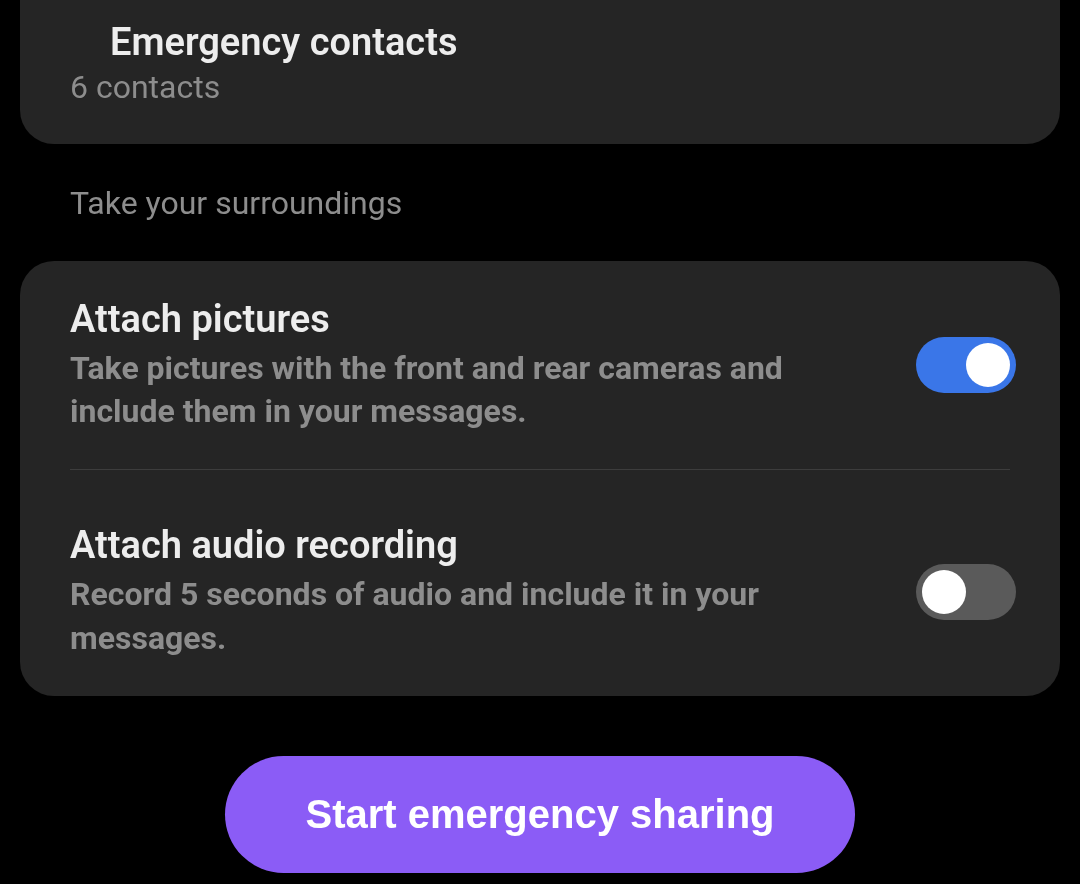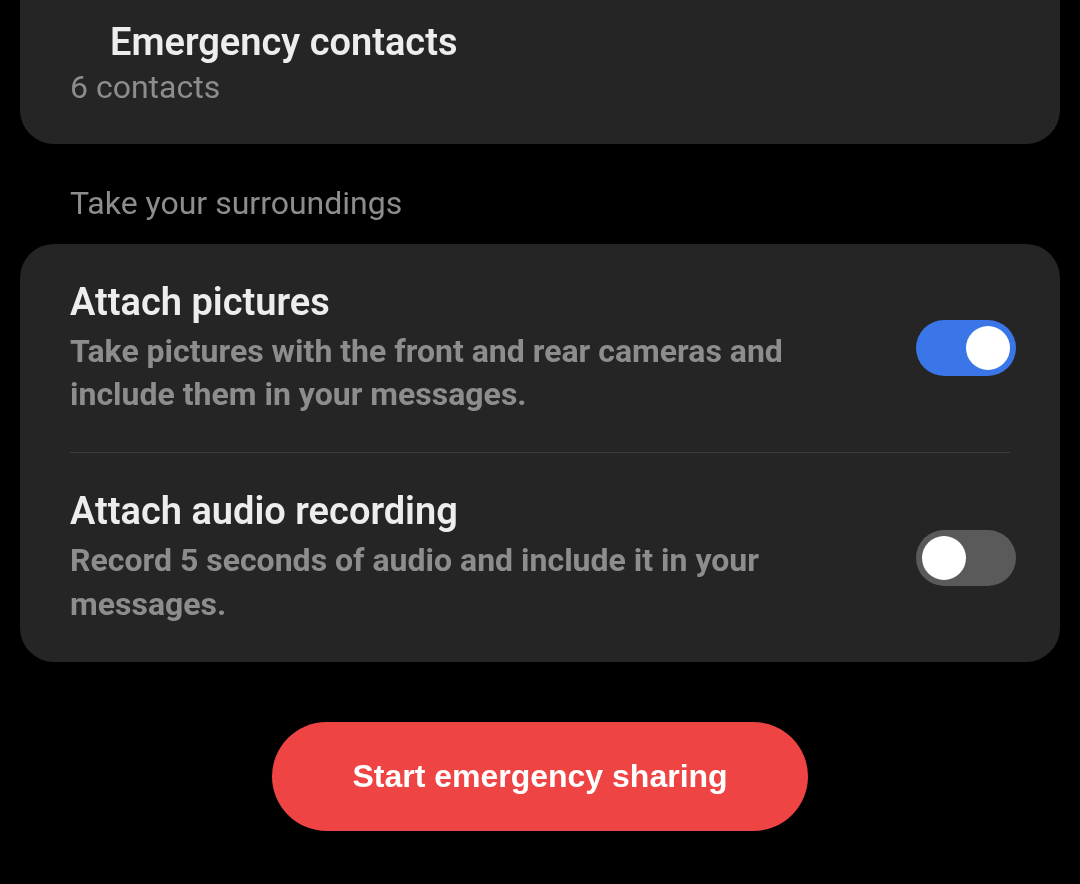--- a/index.html
+++ b/index.html
@@ -42,20 +42,21 @@
       font-weight: 400;
       padding: 40px 50px 22px 50px;
     }
     .settings-card {
       padding: 0;
     }
     .setting-row {
       display: flex;
       align-items: center;
       padding: 36px 44px 36px 50px;
+      margin-top: 17px;
     }
     .setting-text {
       flex: 1;
       padding-right: 30px;
     }
     .setting-title {
       color: #ededed;
       font-size: 38px;
       font-weight: 600;
       margin-bottom: 6px;
@@ -98,23 +99,23 @@
     }
     .toggle-off .toggle-knob {
       left: 6px;
     }
     .button-container {
       display: flex;
       justify-content: center;
       margin-top: 60px;
     }
     .primary-button {
-      background-color: #ef4444;
+      background-color: #8b5cf6;
       color: #ffffff;
-      font-size: 32px;
+      font-size: 40px;
       font-weight: 700;
       border: none;
       border-radius: 60px;
       padding: 36px 80px;
       cursor: pointer;
     }
   </style>
 </head>
 <body>
 

